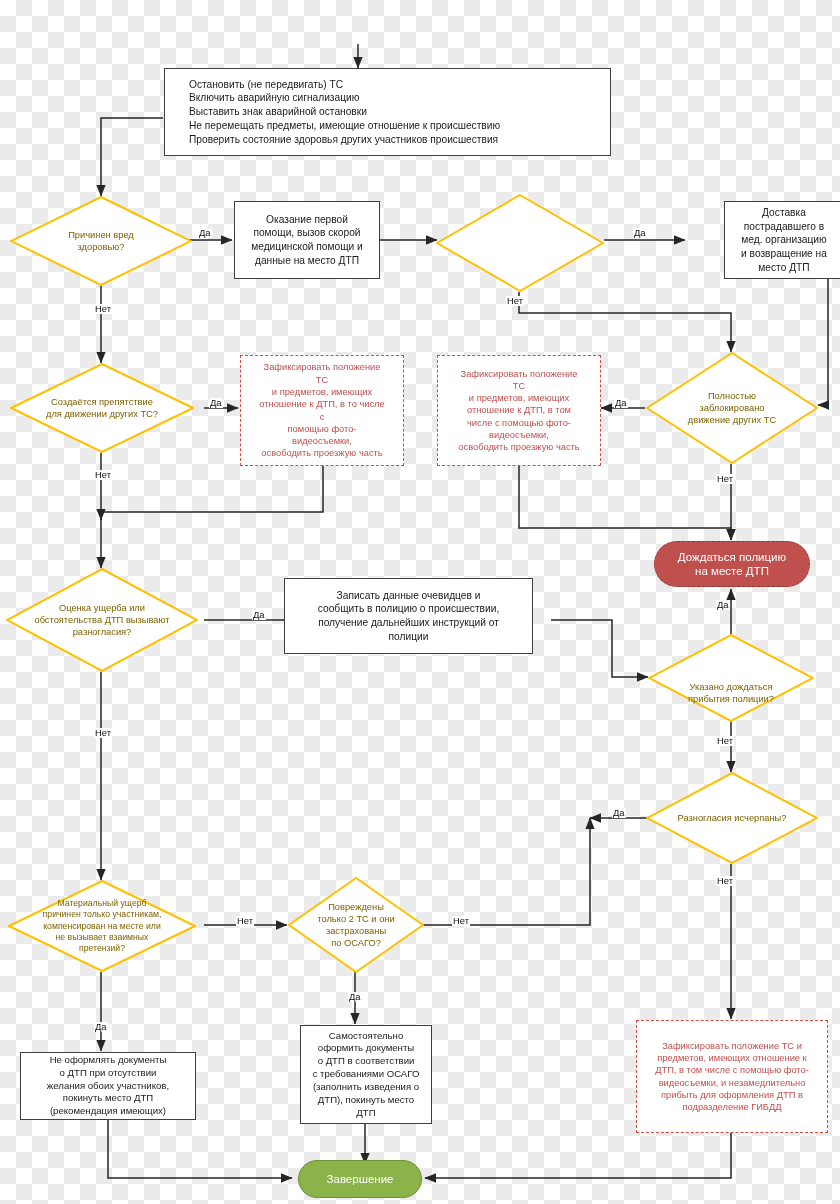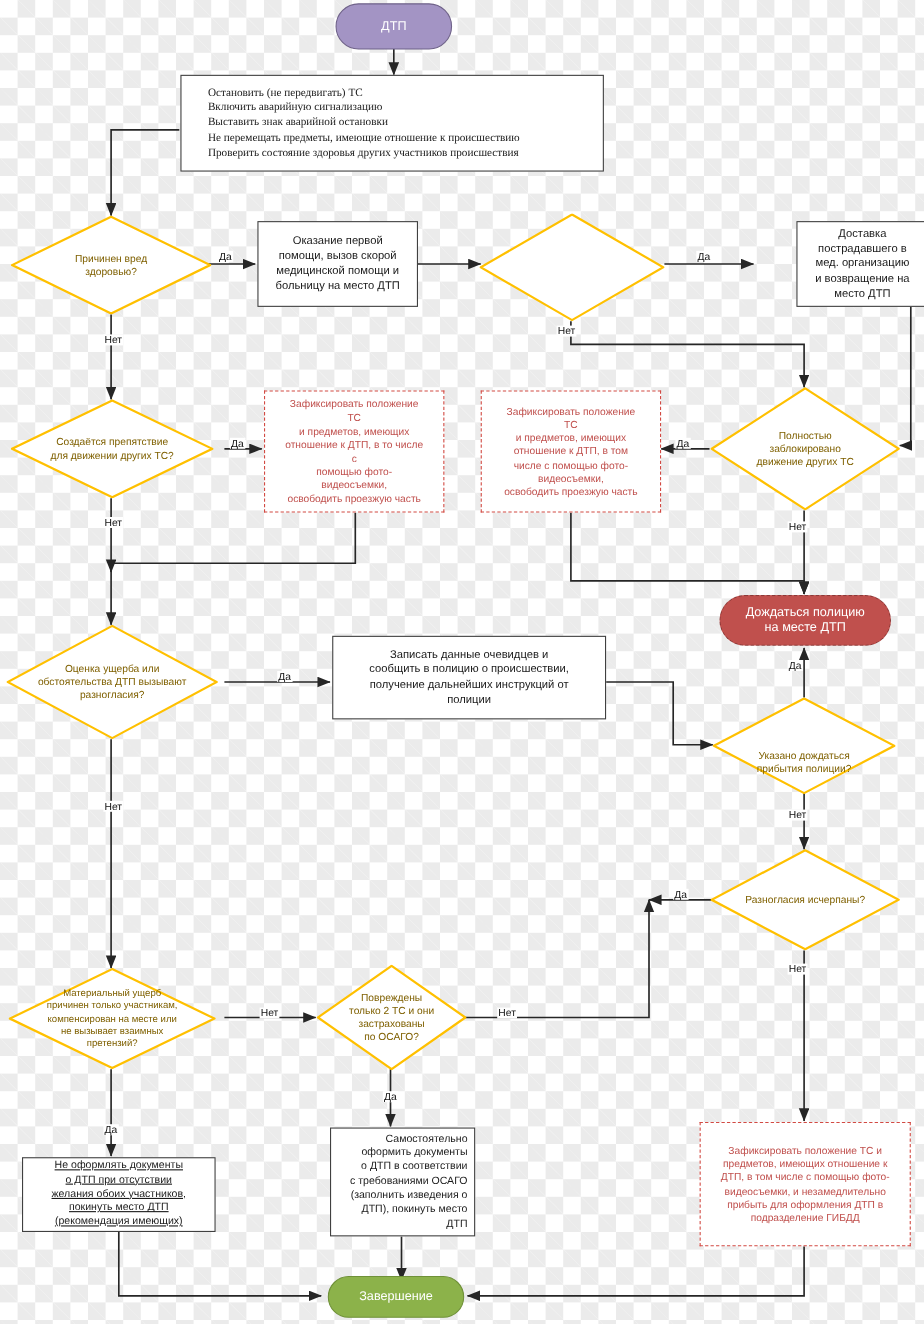--- a/index.html
+++ b/index.html
@@ -107,25 +107,22 @@
       <path d="M355,972 L355,1024"></path>
 
       <path d="M365,1124 L365,1164"></path>
 
       <path d="M108,1120 L108,1178 L292,1178"></path>
 
       <path d="M731,1133 L731,1178 L425,1178"></path>
     </g>
   </svg>
 
-  <div class="node term term-start" style="left:305px;top:3px;width:106px;height:42px;">
-    <span>ДТП</span>
-  </div>
-
-  <div class="node proc" style="left:164px;top:68px;width:385px;height:88px;justify-content:flex-end;font-family:Liberation Serif, serif;">
+
+  <div class="node proc" style="left:164px;top:68px;width:447px;height:88px;justify-content:flex-end;">
     <div style="text-align:left;width:100%;padding-left:18px;">
       <div>Остановить (не передвигать) ТС</div>
       <div>Включить аварийную сигнализацию</div>
       <div>Выставить знак аварийной остановки</div>
       <div>Не перемещать предметы, имеющие отношение к происшествию</div>
       <div>Проверить состояние здоровья других участников происшествия</div>
     </div>
   </div>
 
   <div class="dec" style="left:10px;top:196px;width:182px;height:90px;">
@@ -138,21 +135,21 @@
     </div>
   </div>
   <div class="elabel" style="left:198px;top:228px;">Да</div>
   <div class="elabel" style="left:94px;top:304px;">Нет</div>
 
   <div class="node proc" style="left:234px;top:201px;width:146px;height:78px;">
     <div>
       <div>Оказание первой</div>
       <div>помощи, вызов скорой</div>
       <div>медицинской помощи и</div>
-      <div>больницу на место ДТП</div>
+      <div>данные на место ДТП</div>
     </div>
   </div>
 
   <div class="dec" style="left:436px;top:194px;width:168px;height:98px;">
     <svg class="shape" viewBox="0 0 168 98">
       <polygon points="84,1 167,49 84,97 1,49" fill="#ffffff" stroke="#ffc000" stroke-width="2"></polygon>
     </svg>
   </div>
   <div class="elabel" style="left:633px;top:228px;">Да</div>
   <div class="elabel" style="left:506px;top:296px;">Нет</div>
@@ -227,21 +224,21 @@
     </svg>
     <div class="txt" style="left:4%;width:92%;">
       <div>Оценка ущерба или</div>
       <div>обстоятельства ДТП вызывают</div>
       <div>разногласия?</div>
     </div>
   </div>
   <div class="elabel" style="left:252px;top:610px;">Да</div>
   <div class="elabel" style="left:94px;top:728px;">Нет</div>
 
-  <div class="node proc" style="left:302px;top:578px;width:249px;height:76px;">
+  <div class="node proc" style="left:284px;top:578px;width:249px;height:76px;">
     <div>
       <div>Записать данные очевидцев и</div>
       <div>сообщить в полицию о происшествии,</div>
       <div>получение дальнейших инструкций от</div>
       <div>полиции</div>
     </div>
   </div>
 
   <div class="dec" style="left:648px;top:634px;width:166px;height:88px;">
     <svg class="shape" viewBox="0 0 166 88">
@@ -288,31 +285,31 @@
     <div class="txt" style="left:8%;width:84%;text-align:center;">
       <div>Повреждены</div>
       <div>только 2 ТС и они</div>
       <div>застрахованы</div>
       <div>по ОСАГО?</div>
     </div>
   </div>
   <div class="elabel" style="left:452px;top:916px;">Нет</div>
   <div class="elabel" style="left:348px;top:992px;">Да</div>
 
-  <div class="node proc" style="left:20px;top:1052px;width:176px;height:68px;text-decoration:underline;">
+  <div class="node proc" style="left:20px;top:1052px;width:176px;height:68px;">
     <div style="font-size:9.6px;">
       <div>Не оформлять документы</div>
       <div>о ДТП при отсутствии</div>
       <div>желания обоих участников,</div>
       <div>покинуть место ДТП</div>
       <div>(рекомендация имеющих)</div>
     </div>
   </div>
 
-  <div class="node proc" style="left:300px;top:1025px;width:132px;height:99px;text-align:right;">
+  <div class="node proc" style="left:300px;top:1025px;width:132px;height:99px;">
     <div style="font-size:9.6px;">
       <div>Самостоятельно</div>
       <div>оформить документы</div>
       <div>о ДТП в соответствии</div>
       <div>с требованиями ОСАГО</div>
       <div>(заполнить изведения о</div>
       <div>ДТП), покинуть место ДТП</div>
     </div>
   </div>
 

